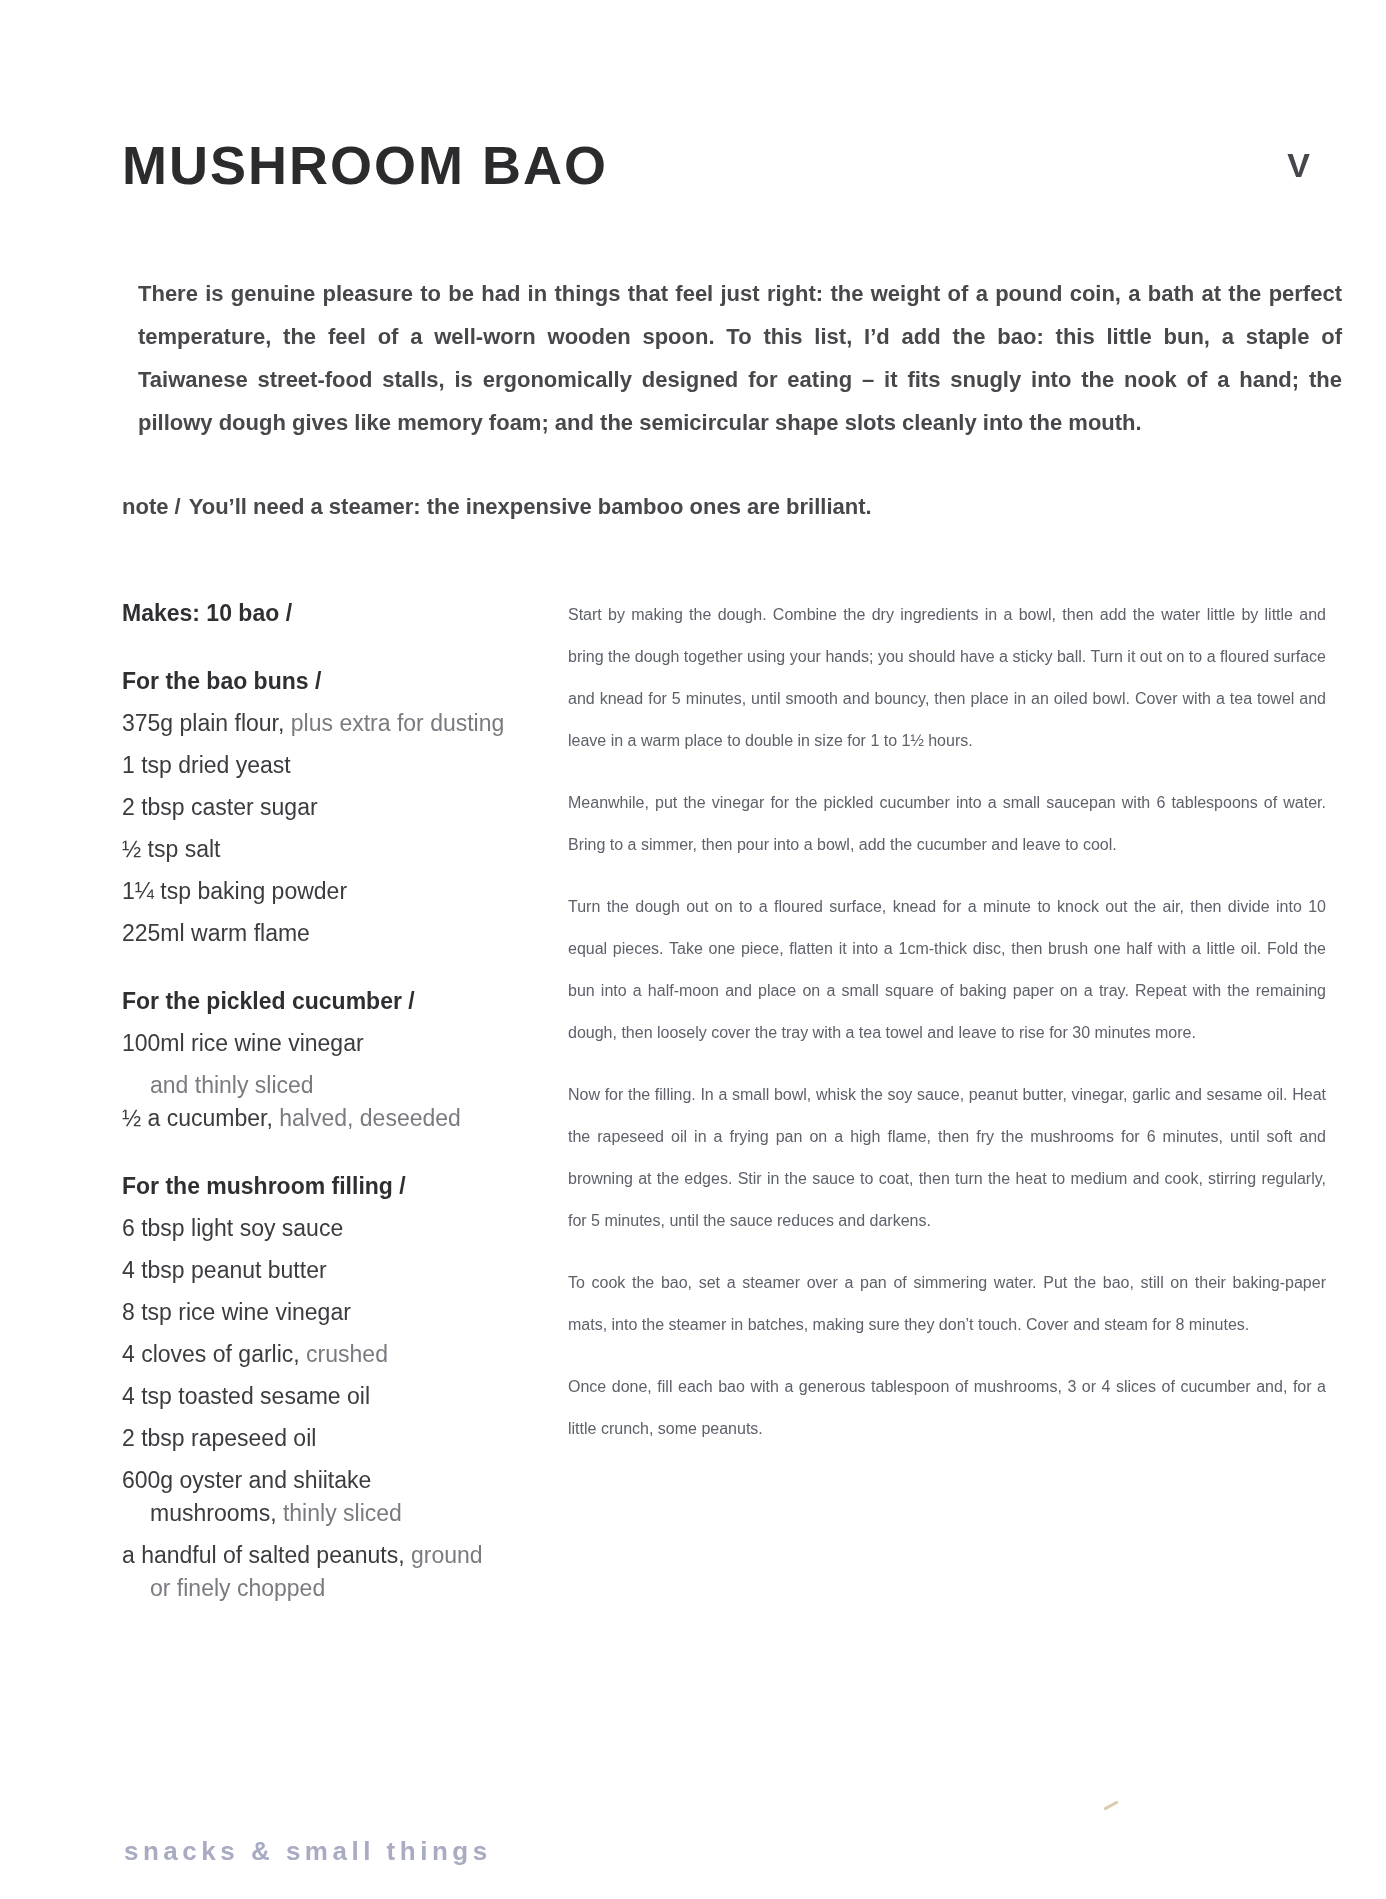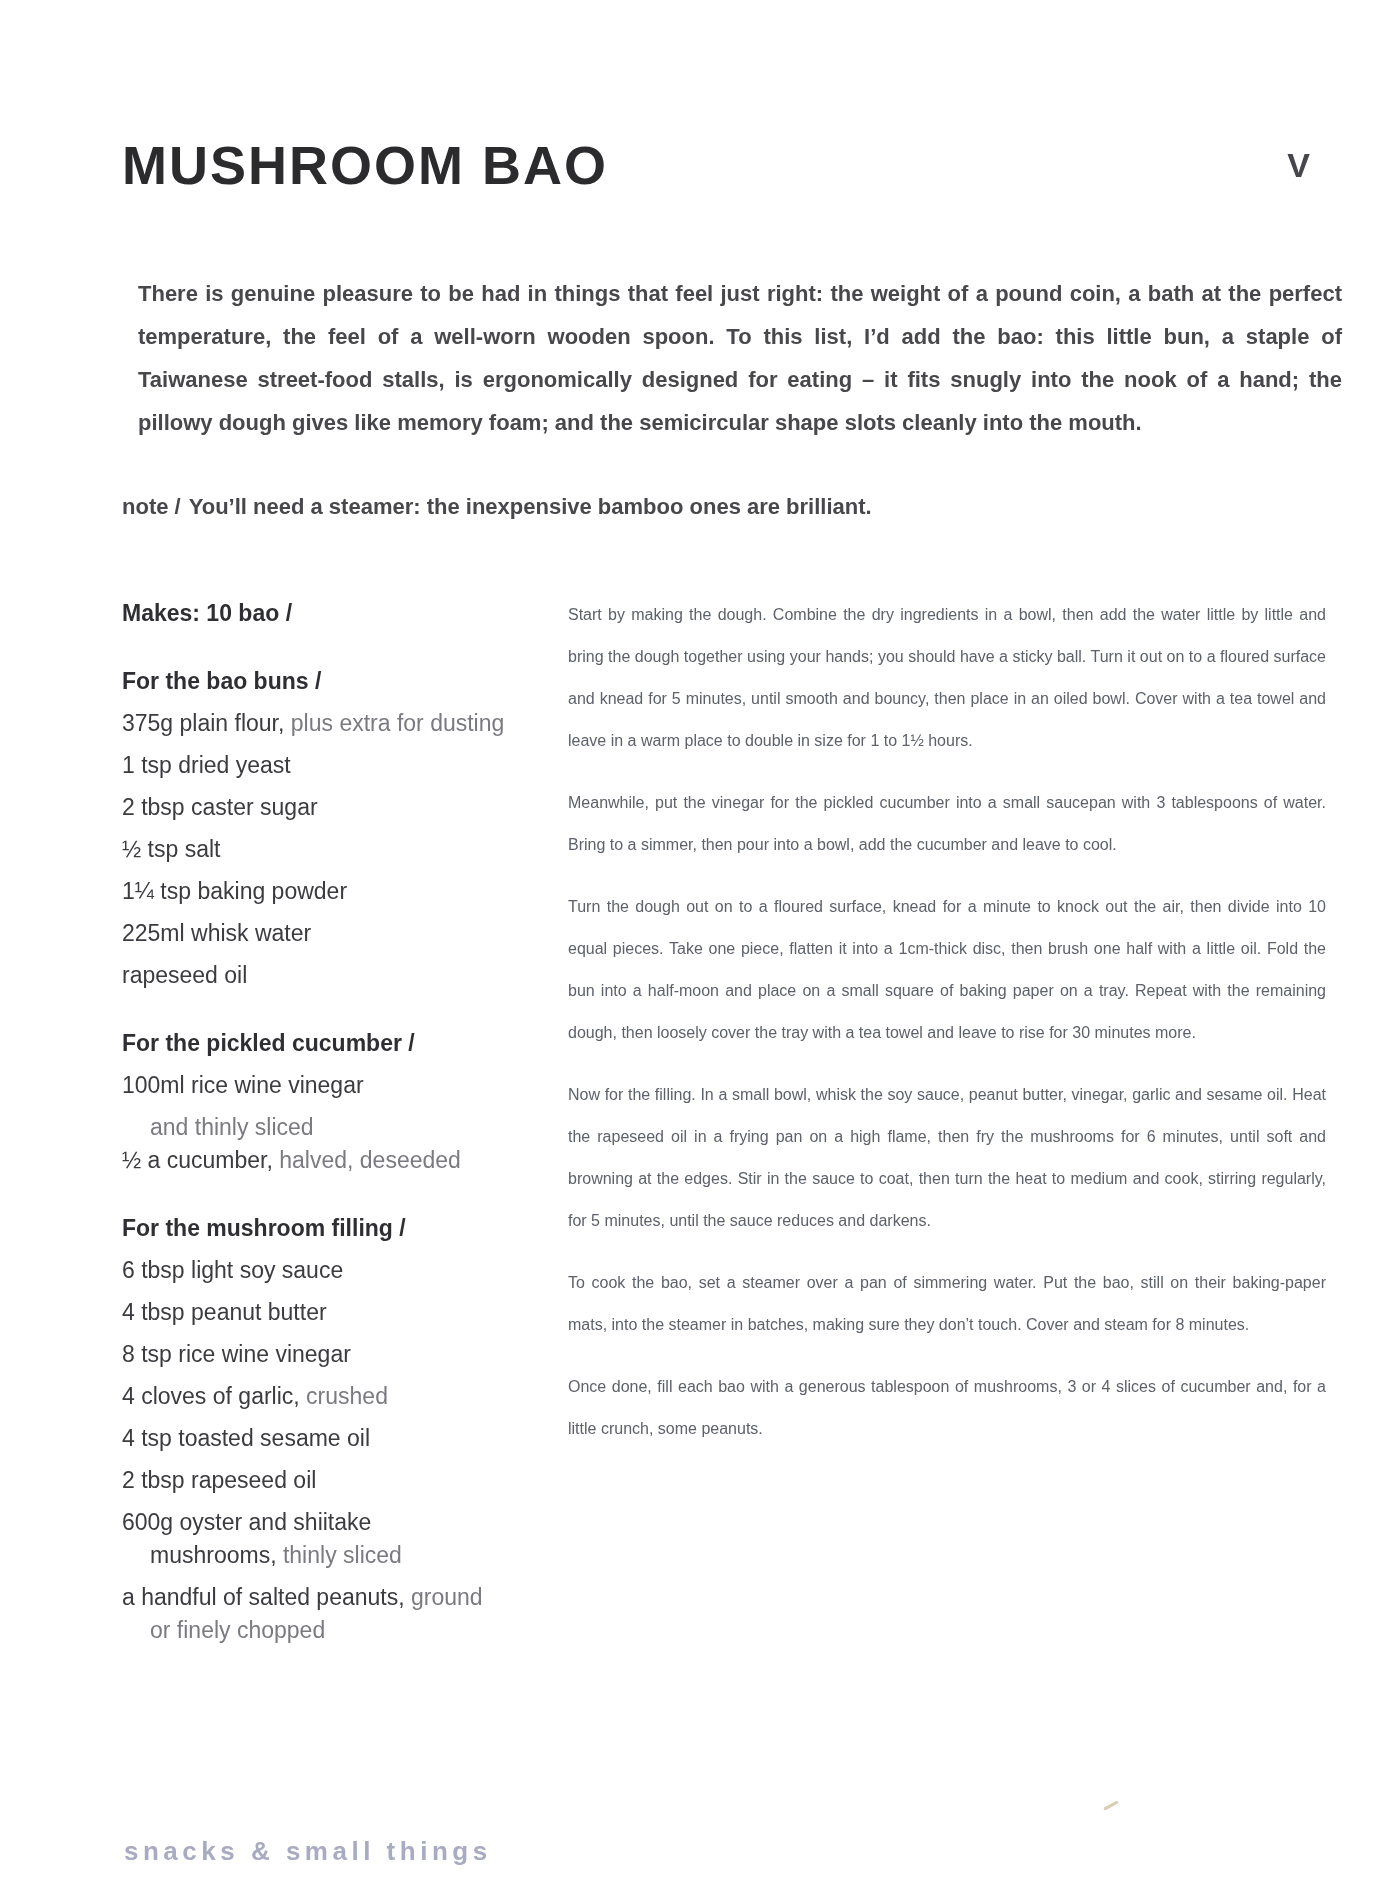--- a/index.html
+++ b/index.html
@@ -96,24 +96,21 @@
           <div class="ing-item">
             <div class="iline"><span class="seg-dark">2 tbsp caster sugar</span></div>
           </div>
           <div class="ing-item">
             <div class="iline"><span class="seg-dark">½ tsp salt</span></div>
           </div>
           <div class="ing-item">
             <div class="iline"><span class="seg-dark">1¼ tsp baking powder</span></div>
           </div>
           <div class="ing-item">
-            <div class="iline"><span class="seg-dark">225ml whisk water</span></div>
-          </div>
-          <div class="ing-item">
-            <div class="iline"><span class="seg-dark">rapeseed oil</span></div>
+            <div class="iline"><span class="seg-dark">225ml warm flame</span></div>
           </div>
         </section>
         <section>
           <h3 class="ing-heading">For the pickled cucumber /</h3>
           <div class="ing-item">
             <div class="iline"><span class="seg-dark">100ml rice wine vinegar</span></div>
           </div>
           <div class="ing-item">
             <div class="iline cont"><span class="seg-light">and thinly sliced</span></div>
             <div class="iline"><span class="seg-dark">½ a cucumber,</span><span class="seg-light"> halved, deseeded</span></div>
@@ -146,21 +143,21 @@
           <div class="ing-item">
             <div class="iline"><span class="seg-dark">a handful of salted peanuts,</span><span class="seg-light"> ground</span></div>
             <div class="iline cont"><span class="seg-light">or finely chopped</span></div>
           </div>
         </section>
       </div>
   </div>
 
   <div class="right-col">
       <p class="method-p">Start by making the dough. Combine the dry ingredients in a bowl, then add the water little by little and bring the dough together using your hands; you should have a sticky ball. Turn it out on to a floured surface and knead for 5 minutes, until smooth and bouncy, then place in an oiled bowl. Cover with a tea towel and leave in a warm place to double in size for 1 to 1½ hours.</p>
-      <p class="method-p">Meanwhile, put the vinegar for the pickled cucumber into a small saucepan with 3 tablespoons of water. Bring to a simmer, then pour into a bowl, add the cucumber and leave to cool.</p>
+      <p class="method-p">Meanwhile, put the vinegar for the pickled cucumber into a small saucepan with 6 tablespoons of water. Bring to a simmer, then pour into a bowl, add the cucumber and leave to cool.</p>
       <p class="method-p">Turn the dough out on to a floured surface, knead for a minute to knock out the air, then divide into 10 equal pieces. Take one piece, flatten it into a 1cm-thick disc, then brush one half with a little oil. Fold the bun into a half-moon and place on a small square of baking paper on a tray. Repeat with the remaining dough, then loosely cover the tray with a tea towel and leave to rise for 30 minutes more.</p>
       <p class="method-p">Now for the filling. In a small bowl, whisk the soy sauce, peanut butter, vinegar, garlic and sesame oil. Heat the rapeseed oil in a frying pan on a high flame, then fry the mushrooms for 6 minutes, until soft and browning at the edges. Stir in the sauce to coat, then turn the heat to medium and cook, stirring regularly, for 5 minutes, until the sauce reduces and darkens.</p>
       <p class="method-p">To cook the bao, set a steamer over a pan of simmering water. Put the bao, still on their baking-paper mats, into the steamer in batches, making sure they don’t touch. Cover and steam for 8 minutes.</p>
       <p class="method-p">Once done, fill each bao with a generous tablespoon of mushrooms, 3 or 4 slices of cucumber and, for a little crunch, some peanuts.</p>
     </div>
 
   <div class="footer">snacks &amp; small things</div>
 
   <div class="smudge"></div>
 

